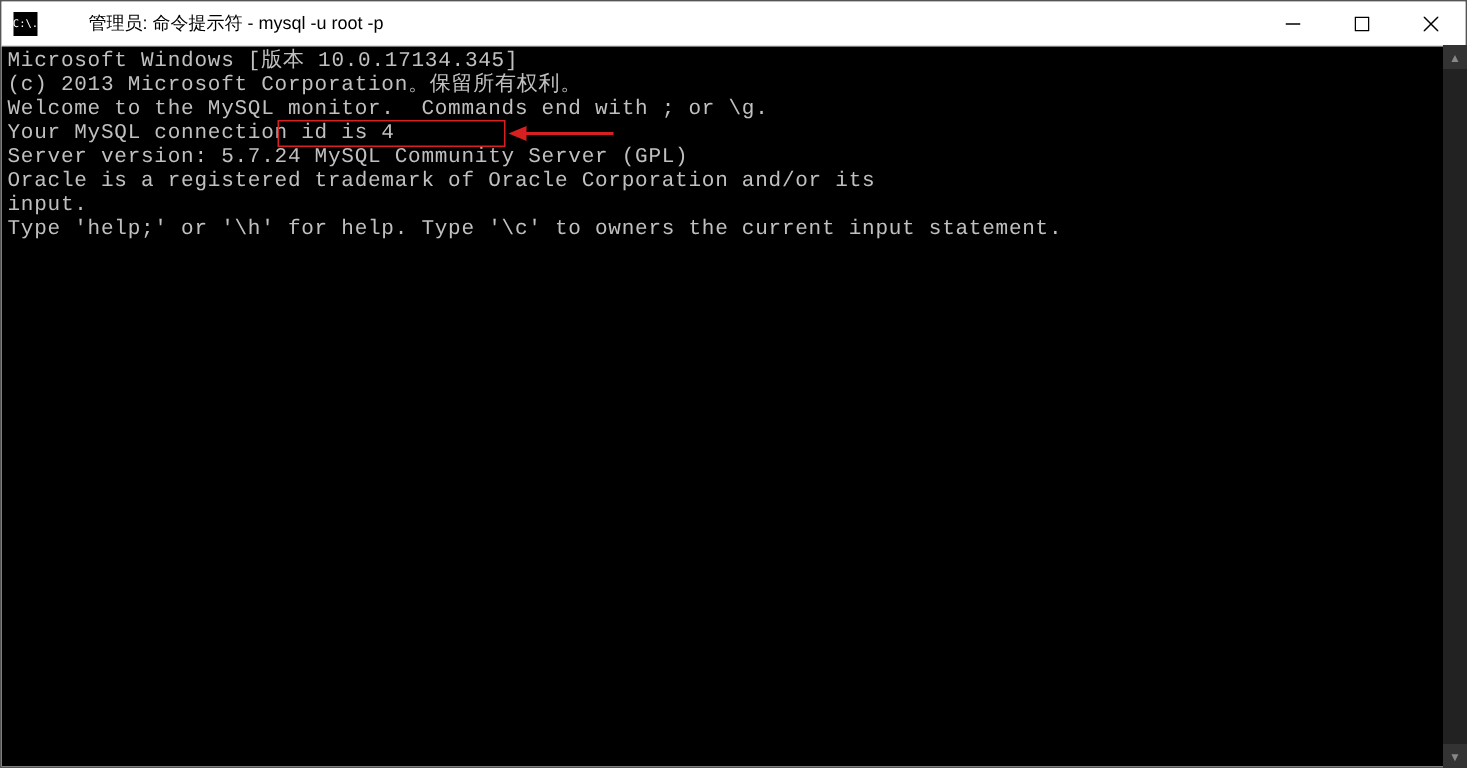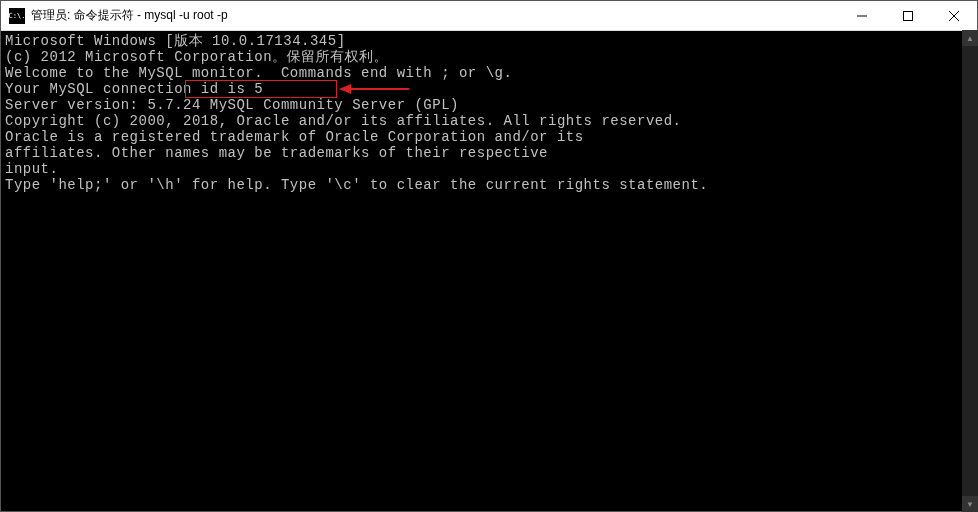--- a/index.html
+++ b/index.html
@@ -32,20 +32,21 @@
       align-items: center;
       justify-content: center;
       font-size: 7px;
       color: #fff;
       font-family: monospace;
     }
     .title-text {
       font-size: 12px;
       color: #000;
       flex: 1;
+      margin-left: 28px;
     }
     .window-controls {
       display: flex;
       height: 100%;
     }
     .win-btn {
       width: 46px;
       height: 100%;
       display: flex;
       align-items: center;
@@ -143,33 +144,31 @@
       <svg width="10" height="10" viewBox="0 0 10 10">
           <line x1="0" y1="0" x2="10" y2="10" stroke="currentColor" stroke-width="1"></line>
           <line x1="10" y1="0" x2="0" y2="10" stroke="currentColor" stroke-width="1"></line>
         </svg>
     </div>
   </div>
 </div>
 
 <div class="terminal">
   <div class="terminal-line">Microsoft Windows [版本 10.0.17134.345]</div>
-  <div class="terminal-line">(c) 2012 Microsoft Corporation。保留所有权利。</div>
+  <div class="terminal-line">(c) 2013 Microsoft Corporation。保留所有权利。</div>
   <div class="terminal-line"></div>
   <div class="terminal-line">Welcome to the MySQL monitor.  Commands end with ; or \g.</div>
-  <div class="terminal-line">Your MySQL connection id is 5</div>
+  <div class="terminal-line">Your MySQL connection id is 4</div>
   <div class="terminal-line">Server version: 5.7.24 MySQL Community Server (GPL)</div>
   <div class="terminal-line"></div>
-  <div class="terminal-line">Copyright (c) 2000, 2018, Oracle and/or its affiliates. All rights reserved.</div>
   <div class="terminal-line"></div>
   <div class="terminal-line">Oracle is a registered trademark of Oracle Corporation and/or its</div>
-  <div class="terminal-line">affiliates. Other names may be trademarks of their respective</div>
   <div class="terminal-line">input.</div>
   <div class="terminal-line"></div>
-  <div class="terminal-line">Type 'help;' or '\h' for help. Type '\c' to clear the current rights statement.</div>
+  <div class="terminal-line">Type 'help;' or '\h' for help. Type '\c' to owners the current input statement.</div>
   <div class="terminal-line"></div>
 
   <div class="highlight-box" style="left: 184px; top: 49px; width: 152px; height: 18px;"></div>
   <div class="arrow" style="left: 338px; top: 53px;">
     <div class="arrow-head" style="left: 0; top: 0;"></div>
     <div class="arrow-line" style="left: 10px; top: 4px; width: 60px;"></div>
   </div>
 </div>
 
 <div class="scrollbar">

